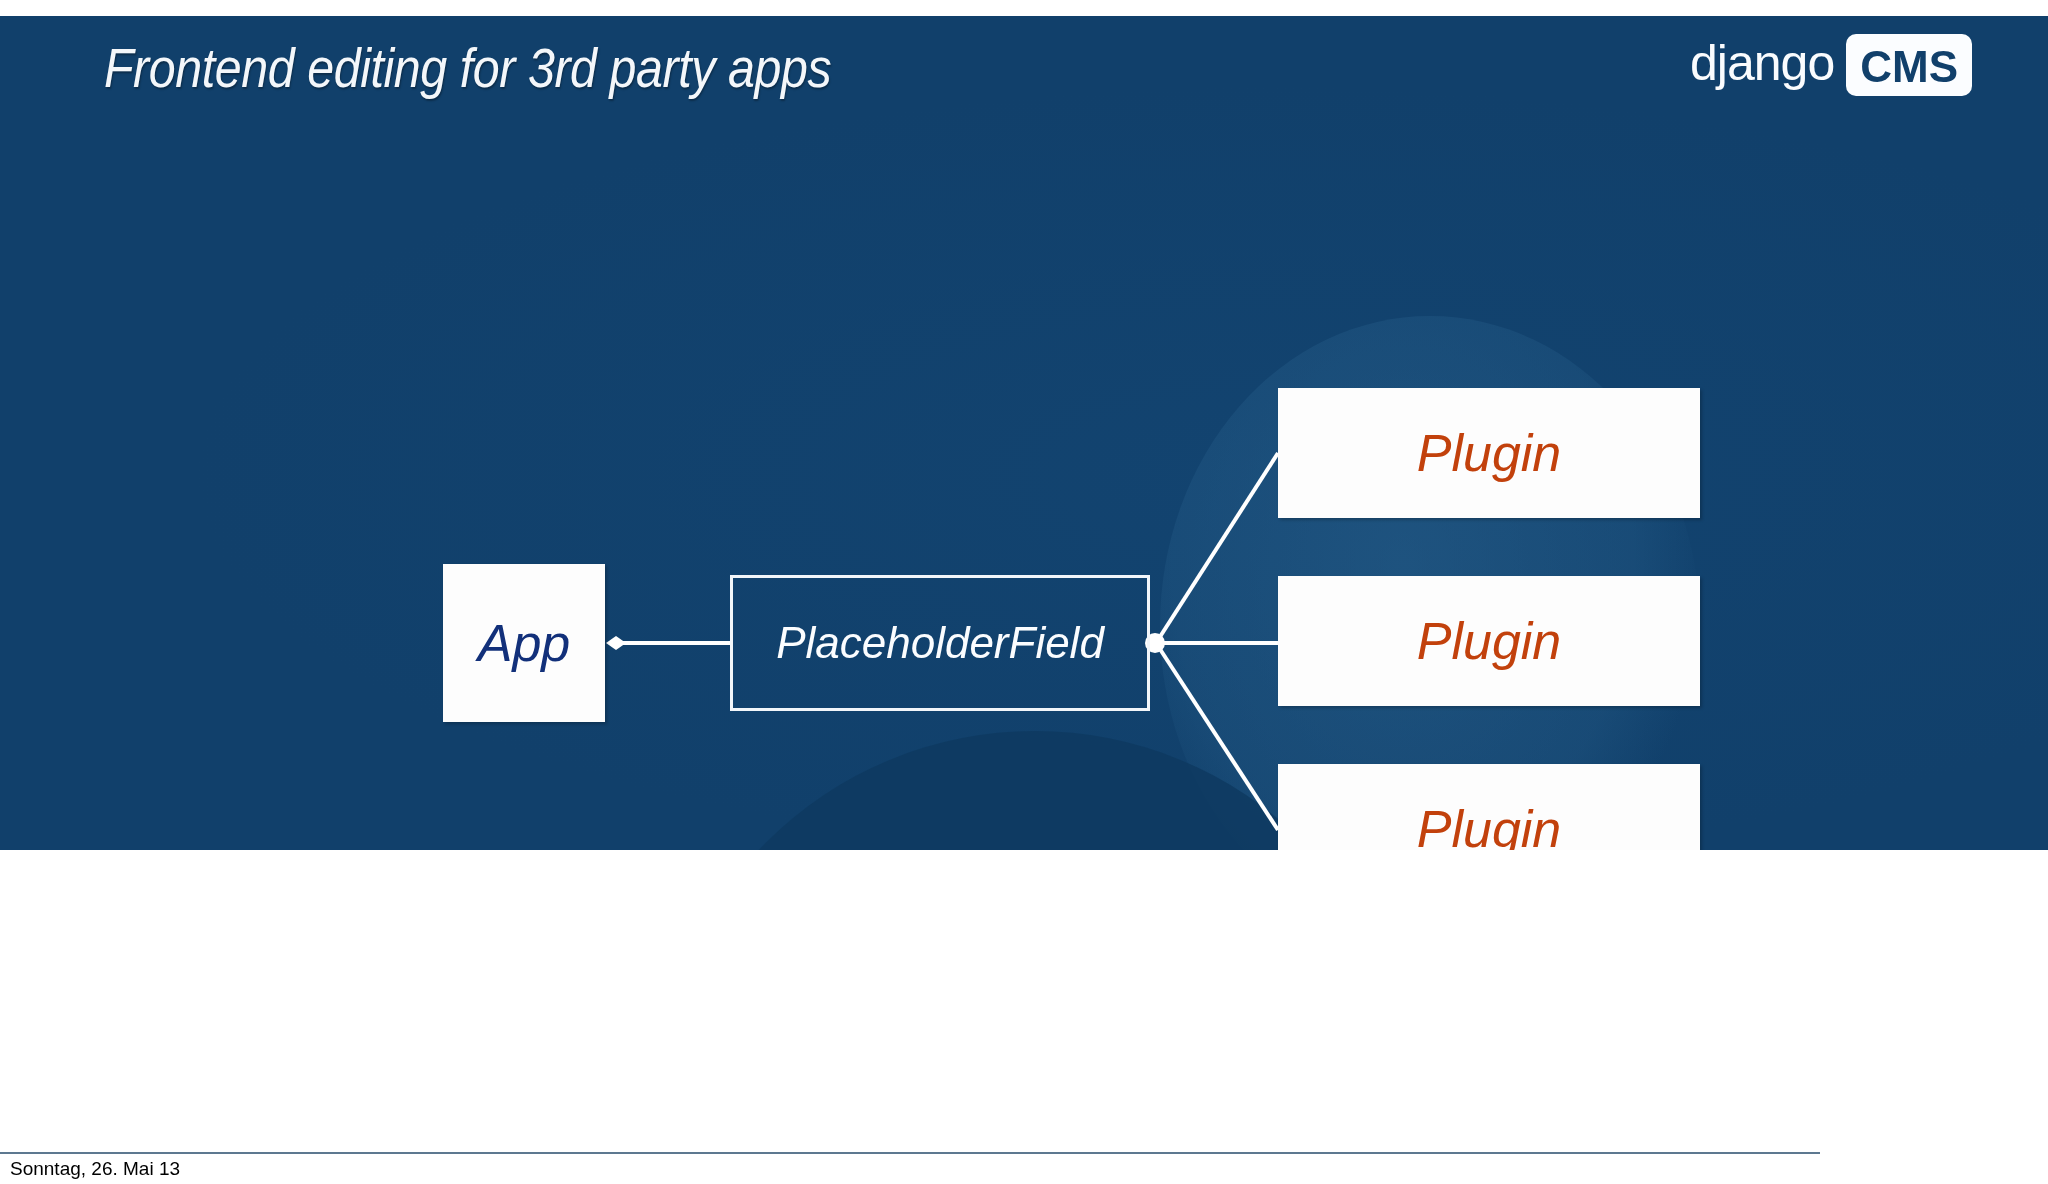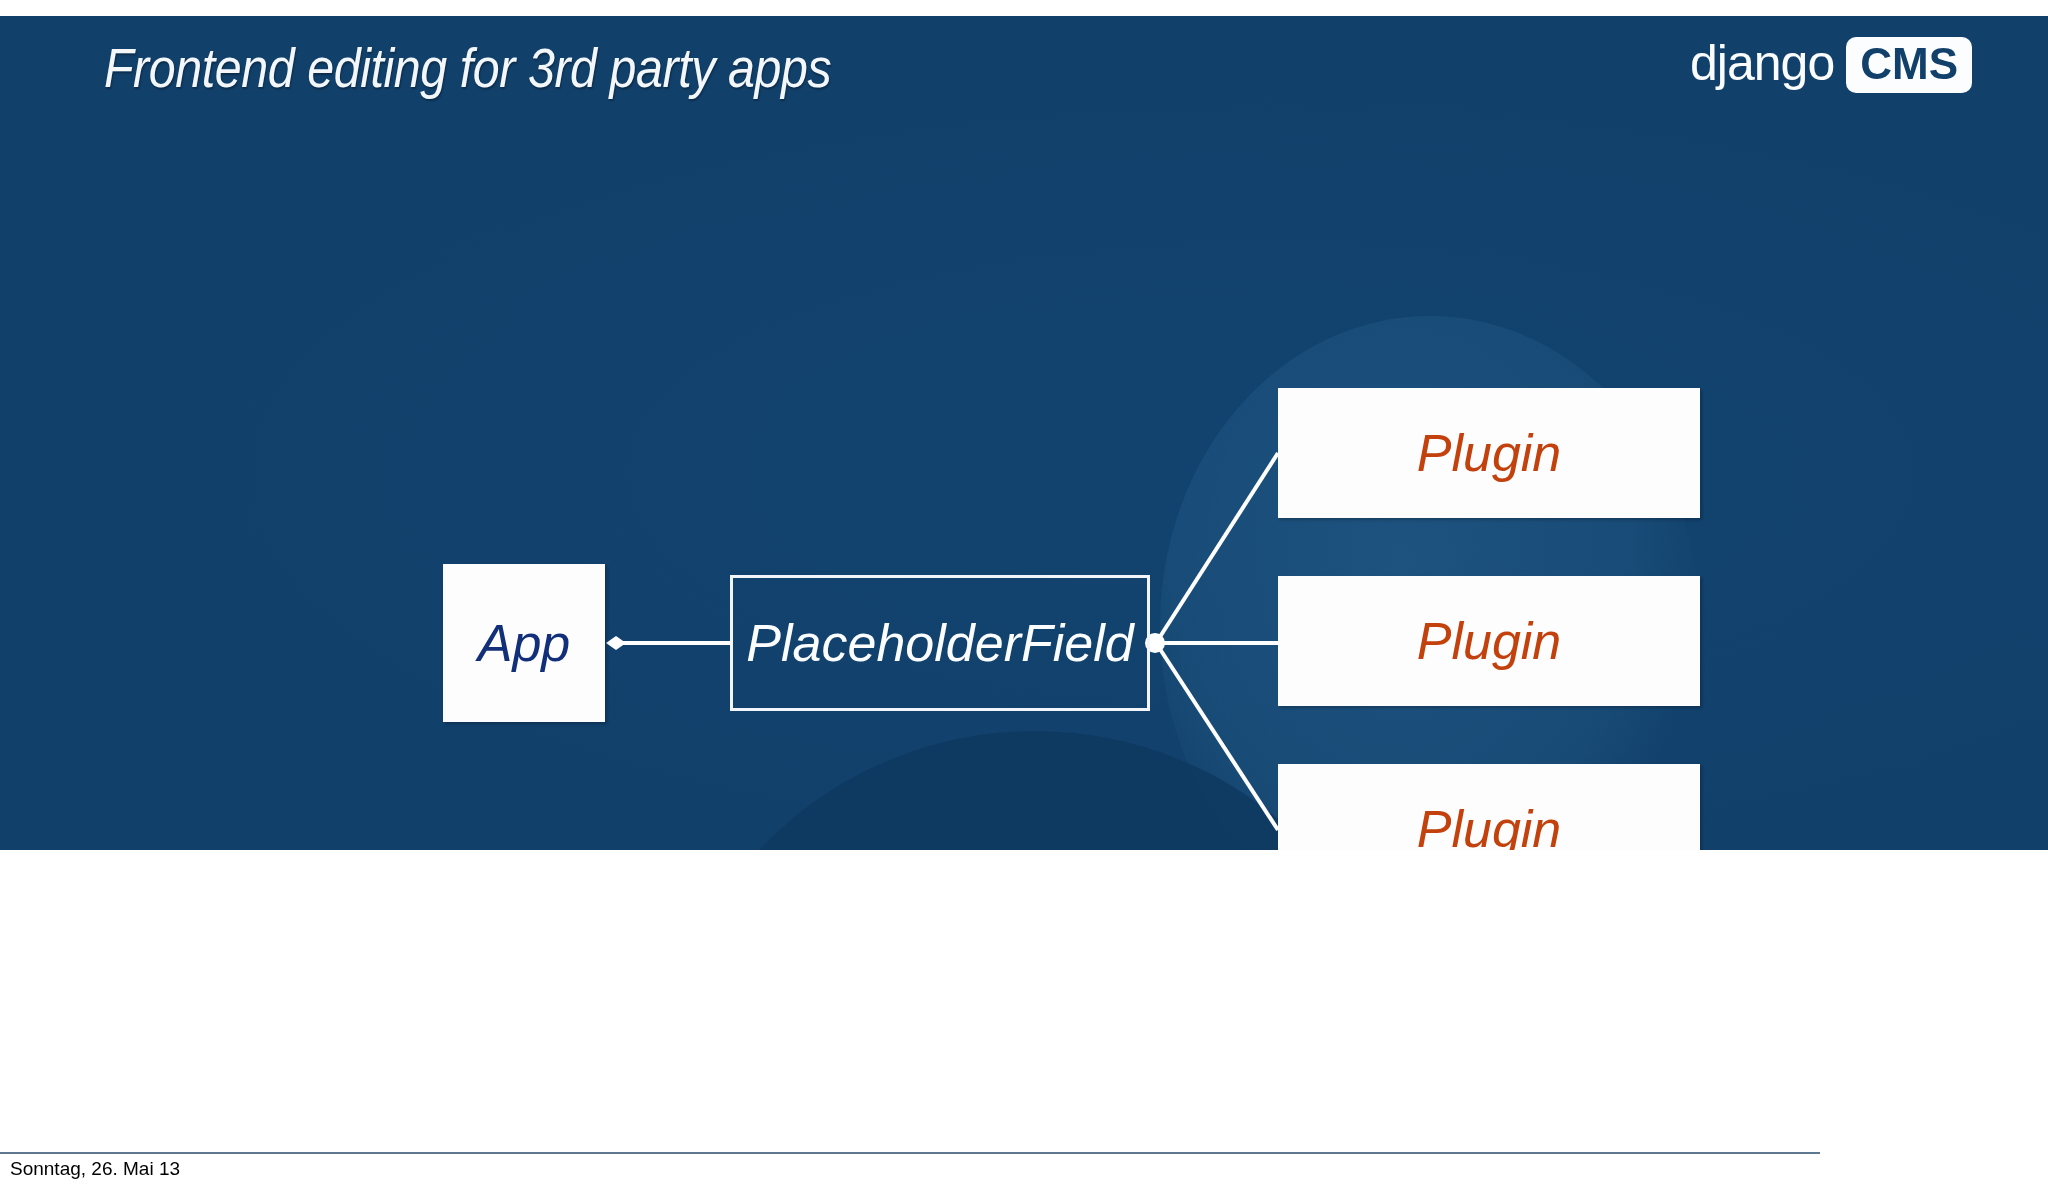--- a/index.html
+++ b/index.html
@@ -83,21 +83,21 @@
     font-size: 50px;
     color: #fafcfe;
     letter-spacing: -1px;
     line-height: 1;
     padding-bottom: 4px;
   }
   .logo-cms-box {
     margin-left: 12px;
     background: #fbfdff;
     border-radius: 10px;
-    padding: 5px 14px 7px 14px;
+    padding: 11px 14px 7px 14px;
     display: flex;
     align-items: center;
   }
   .logo-cms {
     font-size: 44px;
     font-weight: 700;
     color: #11406b;
     letter-spacing: 0px;
     line-height: 1;
   }
@@ -165,21 +165,21 @@
   .node-placeholder {
     left: 730px;
     top: 559px;
     width: 420px;
     height: 136px;
     background: transparent;
     border: 3px solid #f2f6fa;
   }
   .node-placeholder .node-label {
     color: #fbfdff;
-    font-size: 52px;
+    font-size: 44px;
   }
 
   
   .footer {
     position: absolute;
     left: 0;
     top: 1152px;
     width: 1820px;
     height: 32px;
     background: #ffffff;

